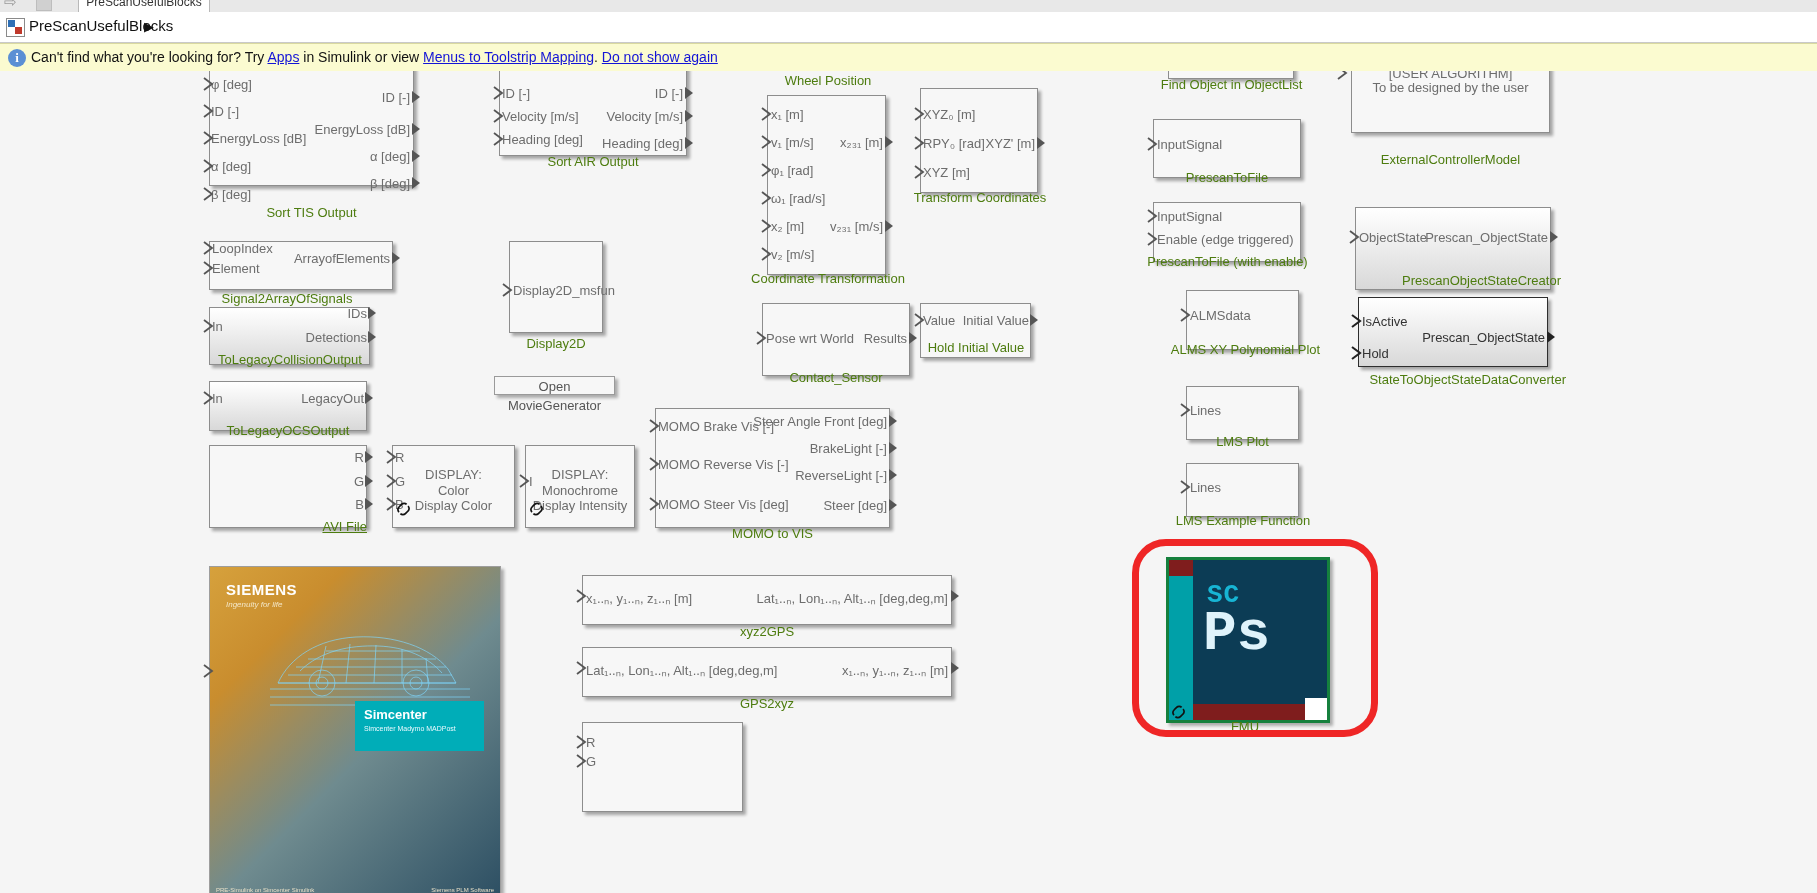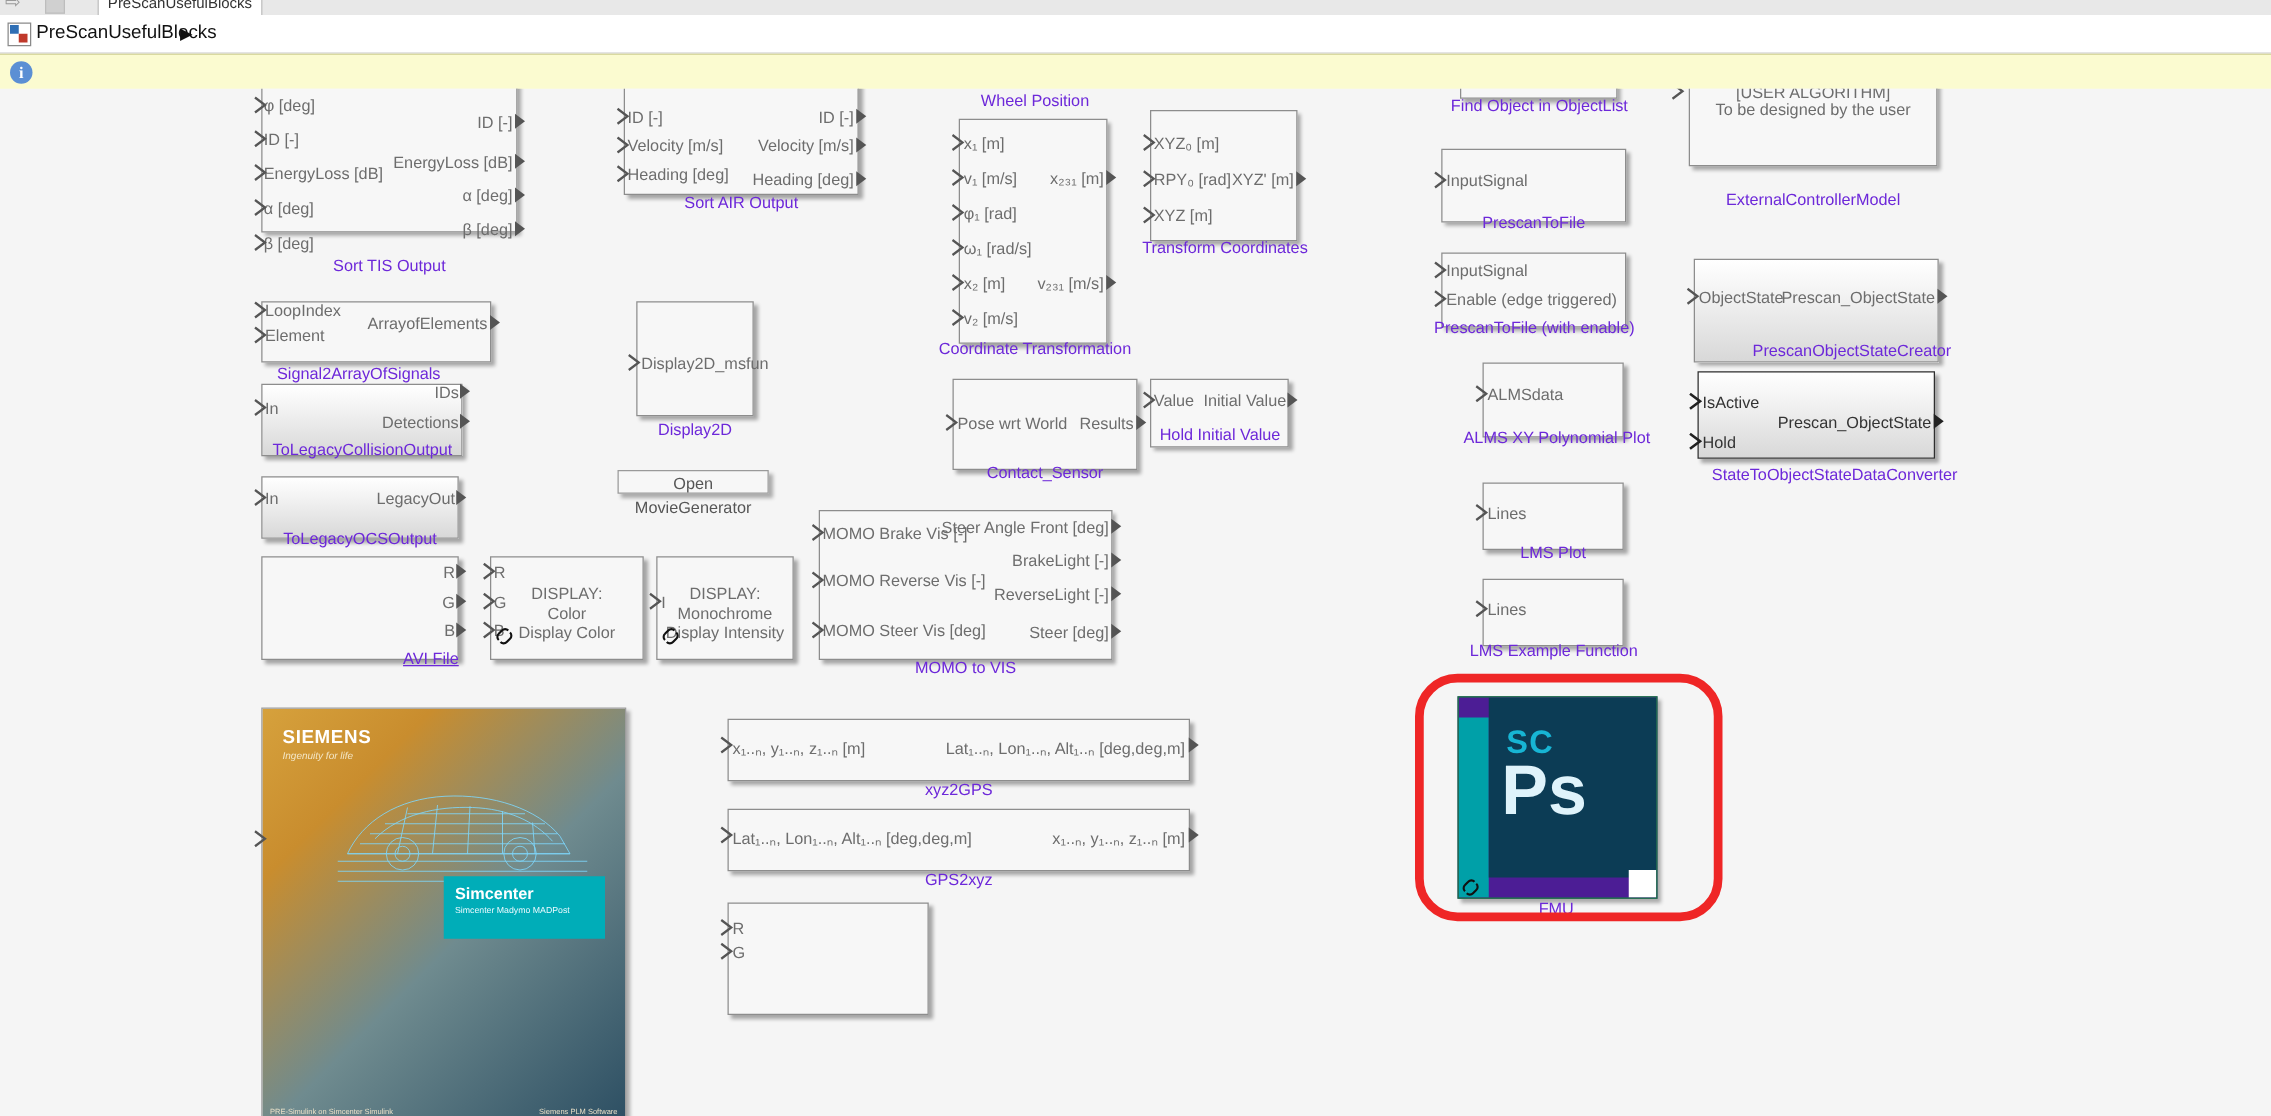--- a/index.html
+++ b/index.html
@@ -32,21 +32,21 @@
   .nb-text a{color:#1414d6;text-decoration:underline;}
 
   
   .canvas{position:absolute;left:0;top:71px;width:1817px;height:822px;background:#f5f5f5;overflow:hidden;}
 
   
   .blk{position:absolute;box-sizing:border-box;border:1px solid #8d8d8d;background:#f7f7f7;
        box-shadow:3px 3px 3px rgba(0,0,0,0.33);}
   .blk.grad{background:linear-gradient(to bottom,#ffffff 0%,#f4f4f4 30%,#e2e2e2 75%,#d8d8d8 100%);}
   .blk.dark{border:1px solid #2e2e2e;}
-  .caption{position:absolute;font-size:13px;color:#6d28d9;white-space:nowrap;}
+  .caption{position:absolute;font-size:13px;color:#4d7c0f;white-space:nowrap;}
   .pin{position:absolute;font-size:13px;color:#6d6d6d;white-space:nowrap;}
   .pin.r{text-align:right;}
 
   
   .port{position:absolute;width:11px;height:14px;color:#555;}
 
   
   .linkbadge{position:absolute;width:20px;height:16px;}
 
   
@@ -59,21 +59,21 @@
   .si-logo{position:absolute;left:16px;top:14px;font-size:15px;font-weight:bold;color:#ffffff;letter-spacing:0.5px;}
   .si-sub{position:absolute;left:16px;top:33px;font-size:8px;color:#f3e6c6;font-style:italic;}
   .si-car{position:absolute;left:60px;top:46px;width:200px;height:100px;}
   .si-band{position:absolute;left:145px;top:134px;width:129px;height:50px;background:#00adb8;}
   .si-band .t1{position:absolute;left:9px;top:6px;color:#fff;font-size:13px;font-weight:bold;}
   .si-band .t2{position:absolute;left:9px;top:24px;color:#eafaff;font-size:7px;}
   .si-foot{position:absolute;left:6px;bottom:4px;font-size:6px;color:#e8e0c8;}
   .si-foot2{position:absolute;right:6px;bottom:4px;font-size:6px;color:#e8e0c8;}
 
   
-  .fmu-tile{position:absolute;border:1px solid #15803d;box-shadow:3px 3px 3px rgba(0,0,0,0.3);background:#4c1d95;overflow:hidden;}
+  .fmu-tile{position:absolute;border:3px solid #15803d;box-shadow:3px 3px 3px rgba(0,0,0,0.3);background:#7f1d1d;overflow:hidden;font-family:Liberation Mono, monospace;}
   .fmu-teal{position:absolute;left:0;top:16px;width:24px;bottom:0;background:#00a0a8;}
   .fmu-navy{position:absolute;left:24px;top:0;right:0;bottom:16px;background:#0c3c55;}
   .fmu-sc{position:absolute;left:38px;top:20px;font-size:26px;font-weight:bold;color:#17b5d4;letter-spacing:1px;}
   .fmu-ps{position:absolute;left:34px;top:46px;font-size:56px;font-weight:bold;color:#dff3fb;line-height:56px;}
   .fmu-wsq{position:absolute;right:0;bottom:0;width:22px;height:22px;background:#ffffff;}
   .annot-ring{position:absolute;border:7px solid #ef2626;border-radius:34px;box-sizing:border-box;}
 </style>
 </head>
 <body>
 
@@ -89,20 +89,21 @@
     <div class="bc-icon">
         <i class="b1"></i>
         <i class="b2"></i>
       </div>
     <div class="bc-text">PreScanUsefulBlocks</div>
     <div class="bc-arrow">▶</div>
   </div>
 
   <div class="notifybar">
     <div class="nb-info">i</div>
+    <div class="nb-text"><span>Can't find what you're looking for? Try </span><a href="#">Apps</a><span> in Simulink or view </span><a href="#">Menus to Toolstrip Mapping</a><span>. </span><a href="#">Do not show again</a></div>
   </div>
 
   <div class="canvas">
 
     <div class="blk" style="left:209px;top:-20px;width:205px;height:135px;"></div>
     <div class="pin" style="left:211px;top:6px;">φ [deg]</div>
     <div class="pin" style="left:211px;top:33px;">ID [-]</div>
     <div class="pin" style="left:211px;top:60px;">EnergyLoss [dB]</div>
     <div class="pin" style="left:211px;top:88px;">α [deg]</div>
     <div class="pin" style="left:211px;top:116px;">β [deg]</div>

